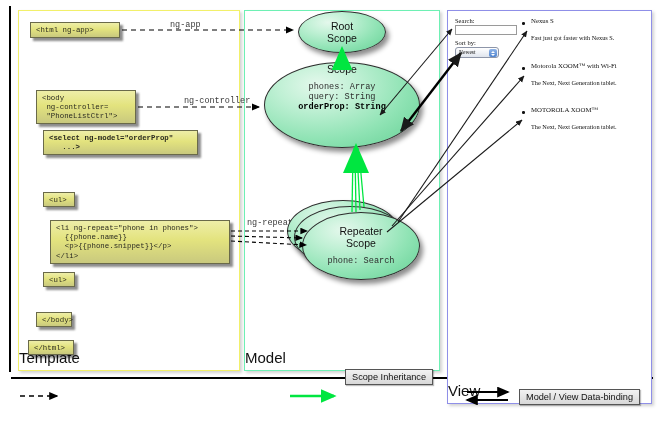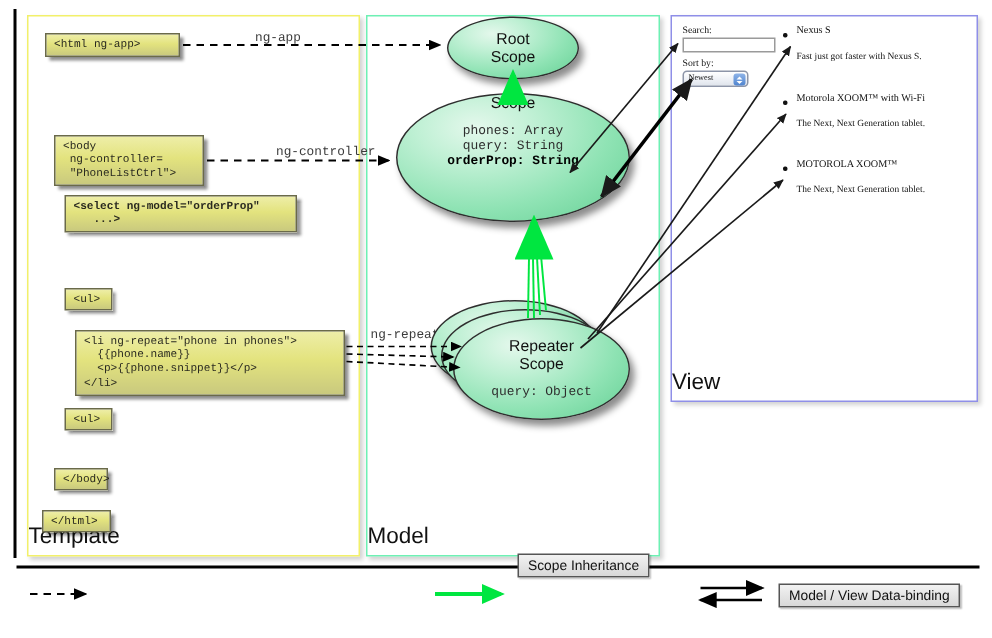--- a/index.html
+++ b/index.html
@@ -39,21 +39,21 @@
   .column {
     position: absolute;
     background: #ffffff;
     box-sizing: border-box;
     border-width: 1.5px;
     border-style: solid;
     box-shadow: 2px 2px 3px rgba(0,0,0,0.18);
   }
   .col-template { left: 18px;  top: 10px; width: 222px; height: 361px; border-color: #f2f06a; }
   .col-model    { left: 244px; top: 10px; width: 196px; height: 361px; border-color: #6ef0b4; }
-  .col-view     { left: 447px; top: 10px; width: 205px; height: 258px; border-color: #8f8fe8; }
+  .col-view     { left: 447px; top: 10px; width: 205px; height: 394px; border-color: #8f8fe8; }
 
   .col-label {
     position: absolute;
     bottom: 4px;
     left: 0; right: 0;
     text-align: left;
     font-size: 15px;
     color: #111;
     font-family: "Liberation Sans", sans-serif;
   }
@@ -248,21 +248,21 @@
       <div style="font-weight:bold;color:#000;">orderProp: String</div>
     </div>
   </div>
 
   <div class="scope" style="left:287px; top:200px; width:112px; height:62px;"></div>
   <div class="scope" style="left:294px; top:206px; width:112px; height:62px;"></div>
   <div class="scope" style="left:302px; top:212px; width:118px; height:68px;">
     <div class="ttl" style="margin-top:12px;">Repeater</div>
     <div class="ttl">Scope</div>
     <div class="props" style="margin-top:7px;">
-      <div>query: Object</div>
+      <div>phone: Search</div>
     </div>
   </div>
 
   <div class="view-label" style="left:455px; top:17px;">Search:</div>
   <div class="view-input" style="left:455px; top:25px; width:62px; height:10px;" title=""></div>
   <div class="view-label" style="left:455px; top:39px;">Sort by:</div>
   <div class="view-select" style="left:455px; top:47px; width:44px; height:11px;">
     <span>Newest</span>
     <span class="arrows"></span>
   </div>

